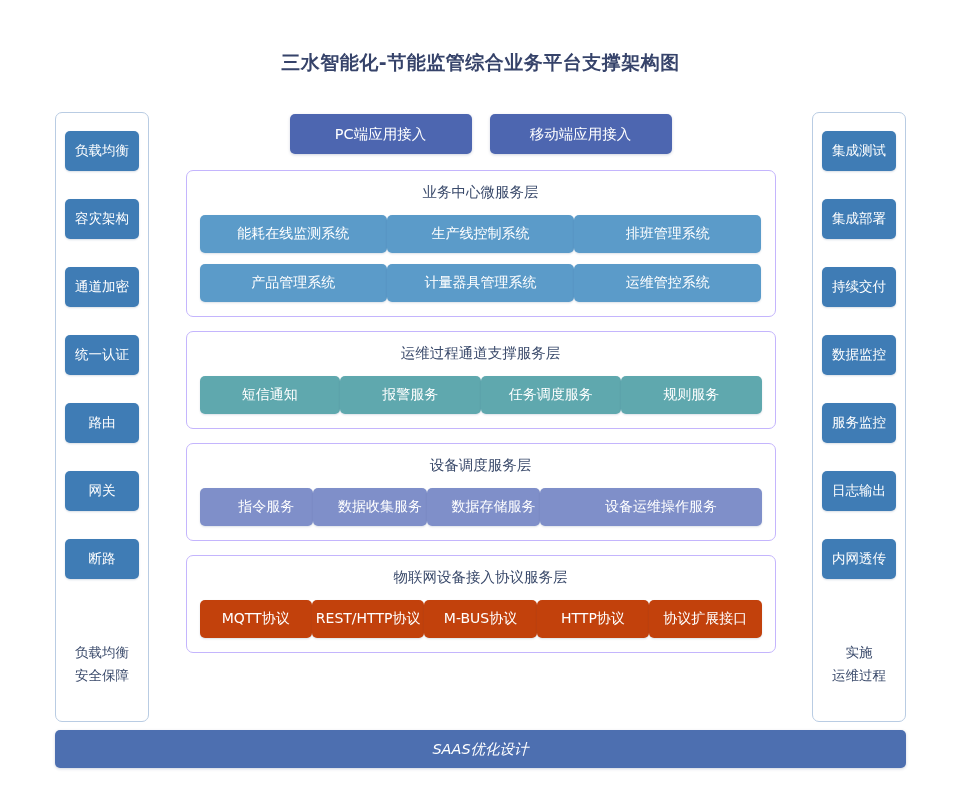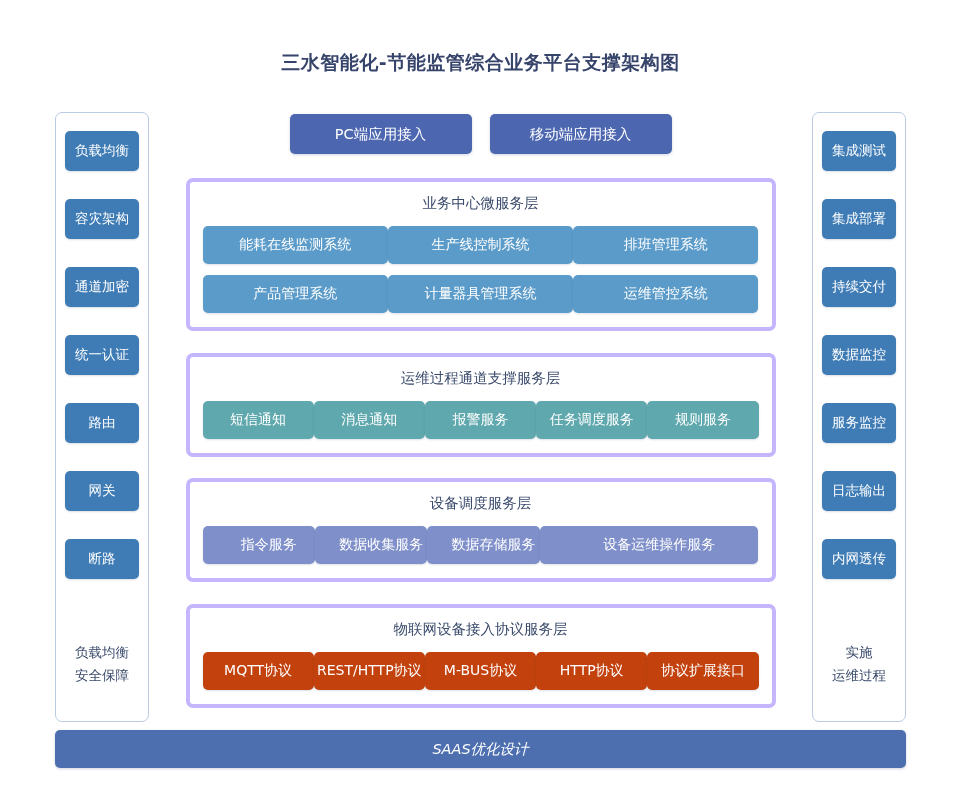--- a/index.html
+++ b/index.html
@@ -81,21 +81,20 @@
     padding-bottom: 20px;
   }
   .side-note div { white-space: nowrap; }
 
   
   .center-col {
     width: 640px;
     display: flex;
     flex-direction: column;
     align-items: center;
-    justify-content: space-between;
   }
 
   
   .access-row {
     display: flex;
     gap: 18px;
     margin-bottom: 16px;
     margin-top: 2px;
   }
   .access-btn {
@@ -109,21 +108,21 @@
     align-items: center;
     justify-content: center;
     box-shadow: 0 1px 3px rgba(40,60,110,0.22);
     white-space: nowrap;
   }
 
   
   .layer {
     width: 590px;
     box-sizing: border-box;
-    border: 4px solid #c4b5fd;
+    border: 1px solid #c4b5fd;
     border-radius: 7px;
     background: #ffffff;
     padding: 12px 13px 14px 13px;
     margin-bottom: 14px;
   }
   .layer-title {
     text-align: center;
     font-size: 14.5px;
     color: #3a4a6b;
     margin-bottom: 13px;
@@ -214,21 +213,20 @@
           <div class="chip biz">产品管理系统</div>
           <div class="chip biz">计量器具管理系统</div>
           <div class="chip biz">运维管控系统</div>
         </div>
       </div>
 
       <div class="layer">
         <div class="layer-title">运维过程通道支撑服务层</div>
         <div class="layer-row">
           <div class="chip ops">短信通知</div>
-          <div class="chip ops">消息通知</div>
           <div class="chip ops">报警服务</div>
           <div class="chip ops">任务调度服务</div>
           <div class="chip ops">规则服务</div>
         </div>
       </div>
 
       <div class="layer">
         <div class="layer-title">设备调度服务层</div>
         <div class="layer-row">
           <div class="chip dev">指令服务</div>

